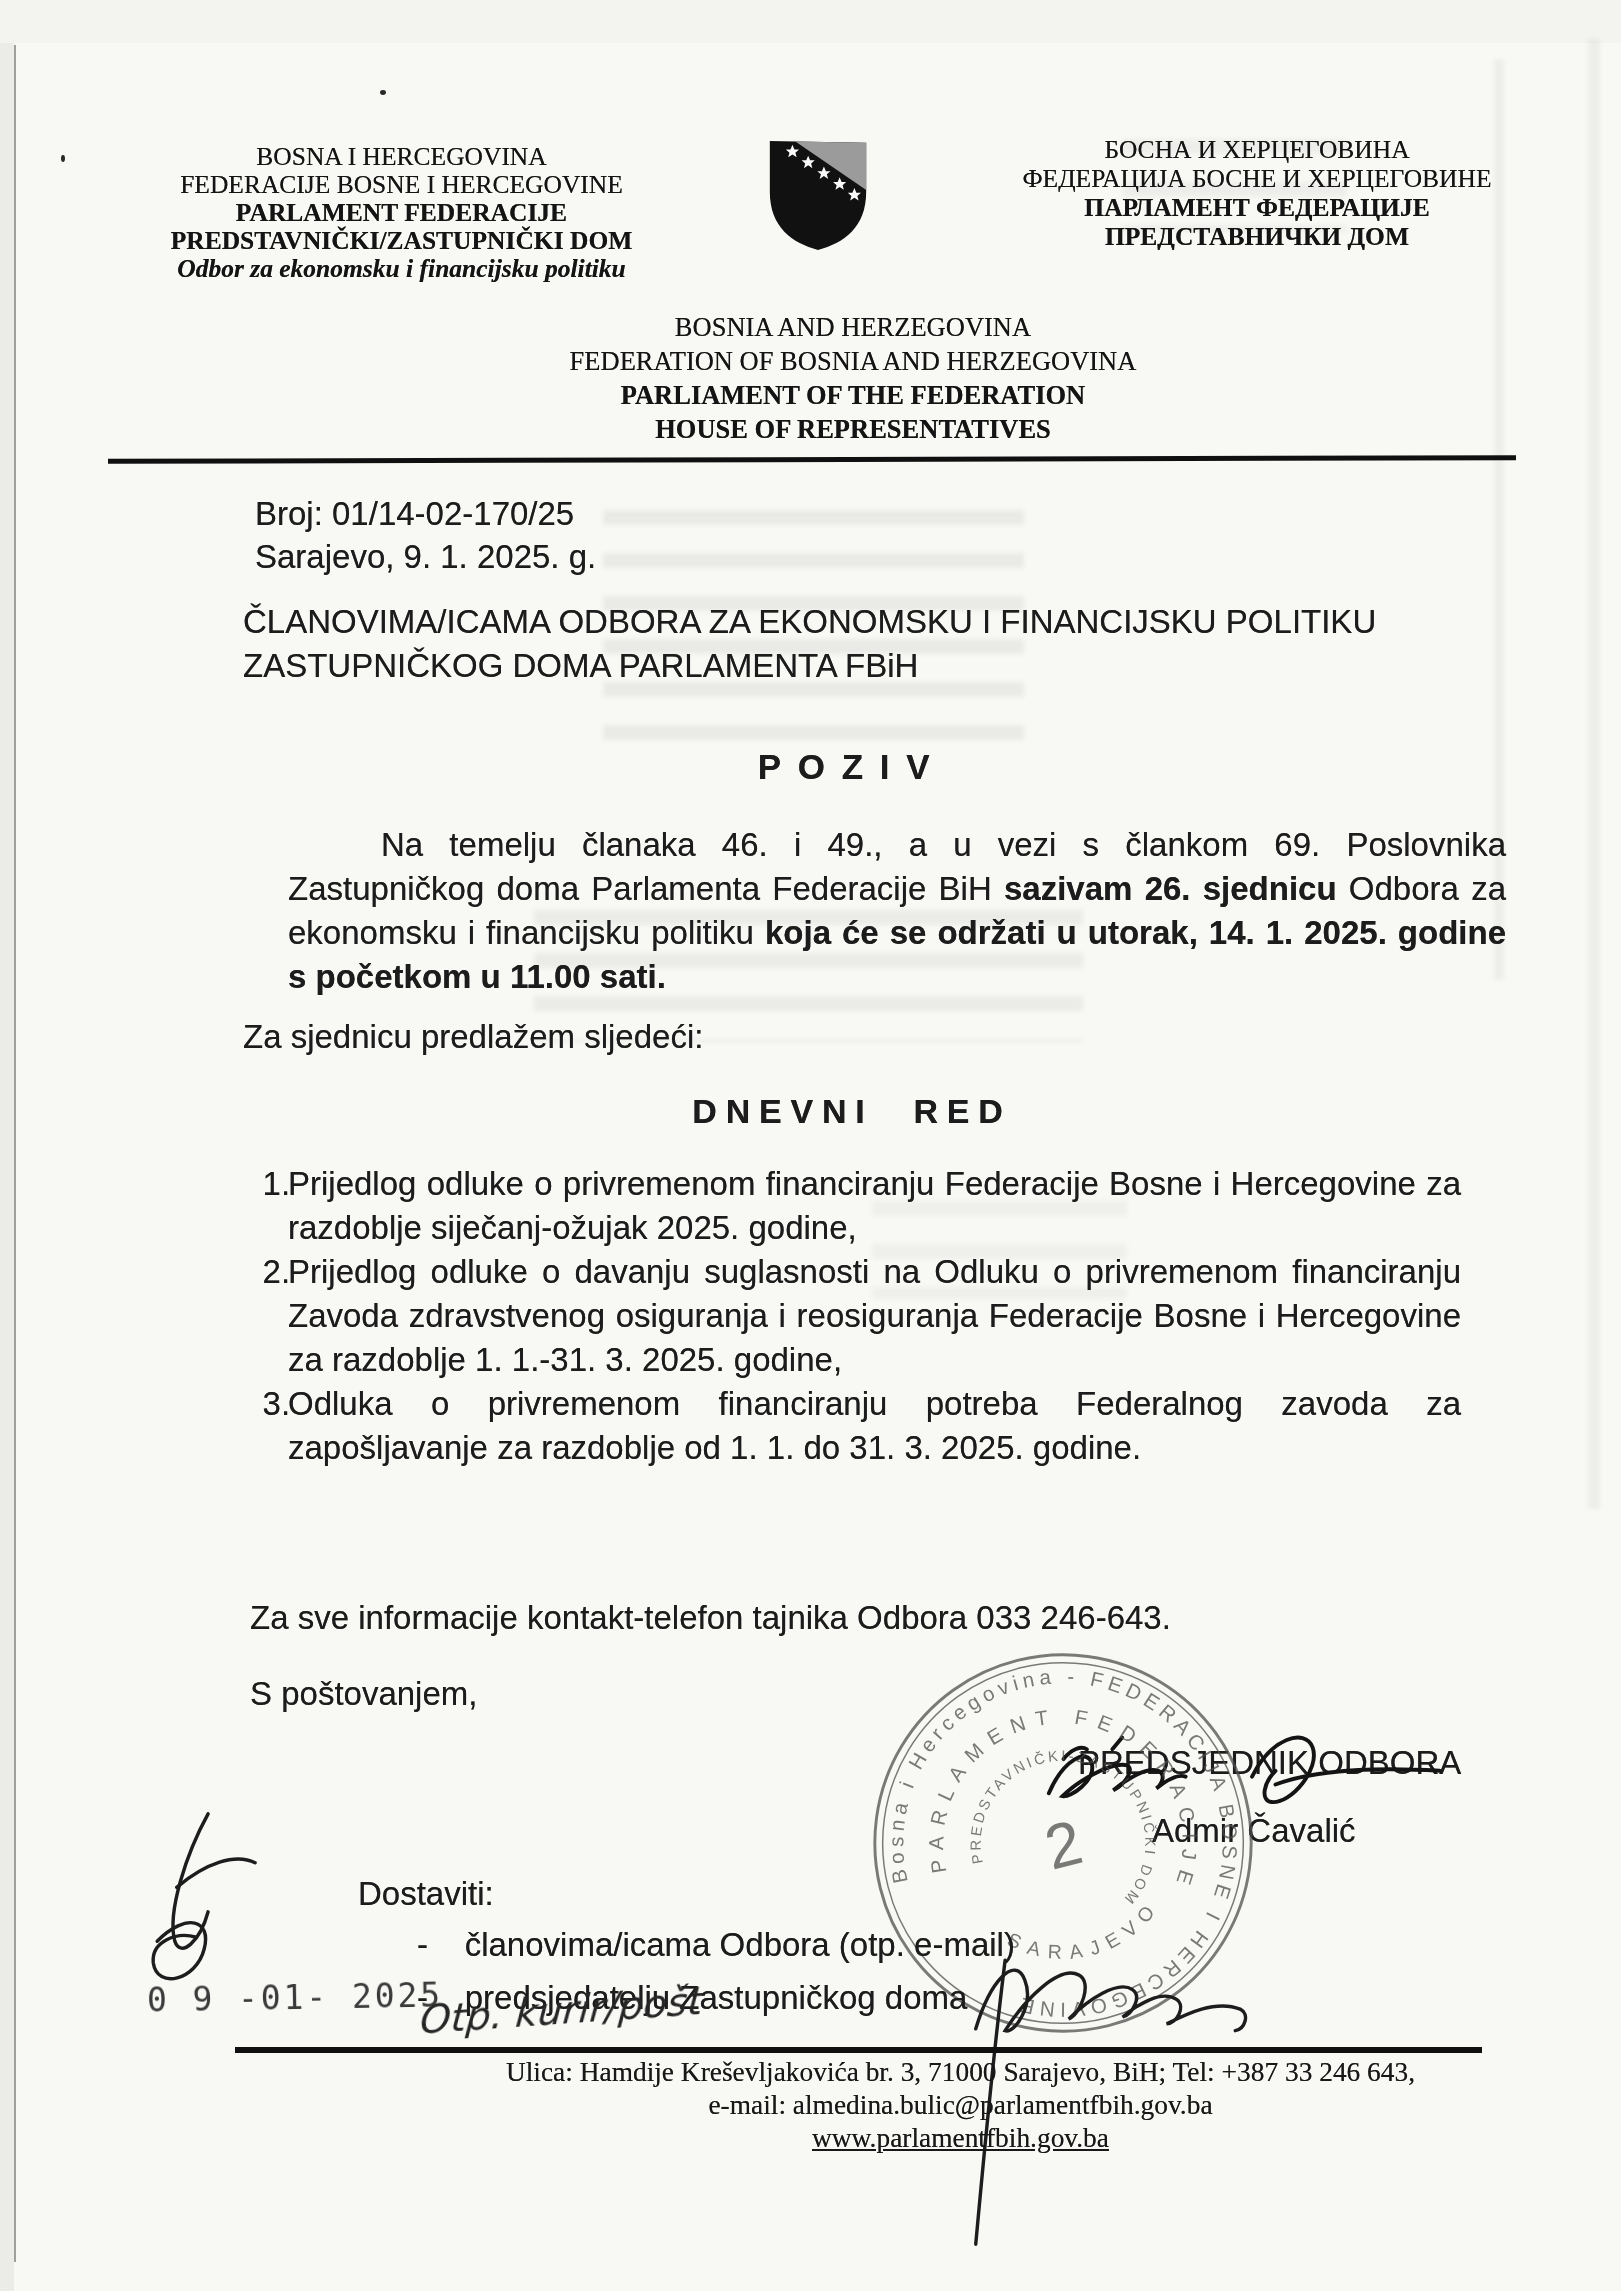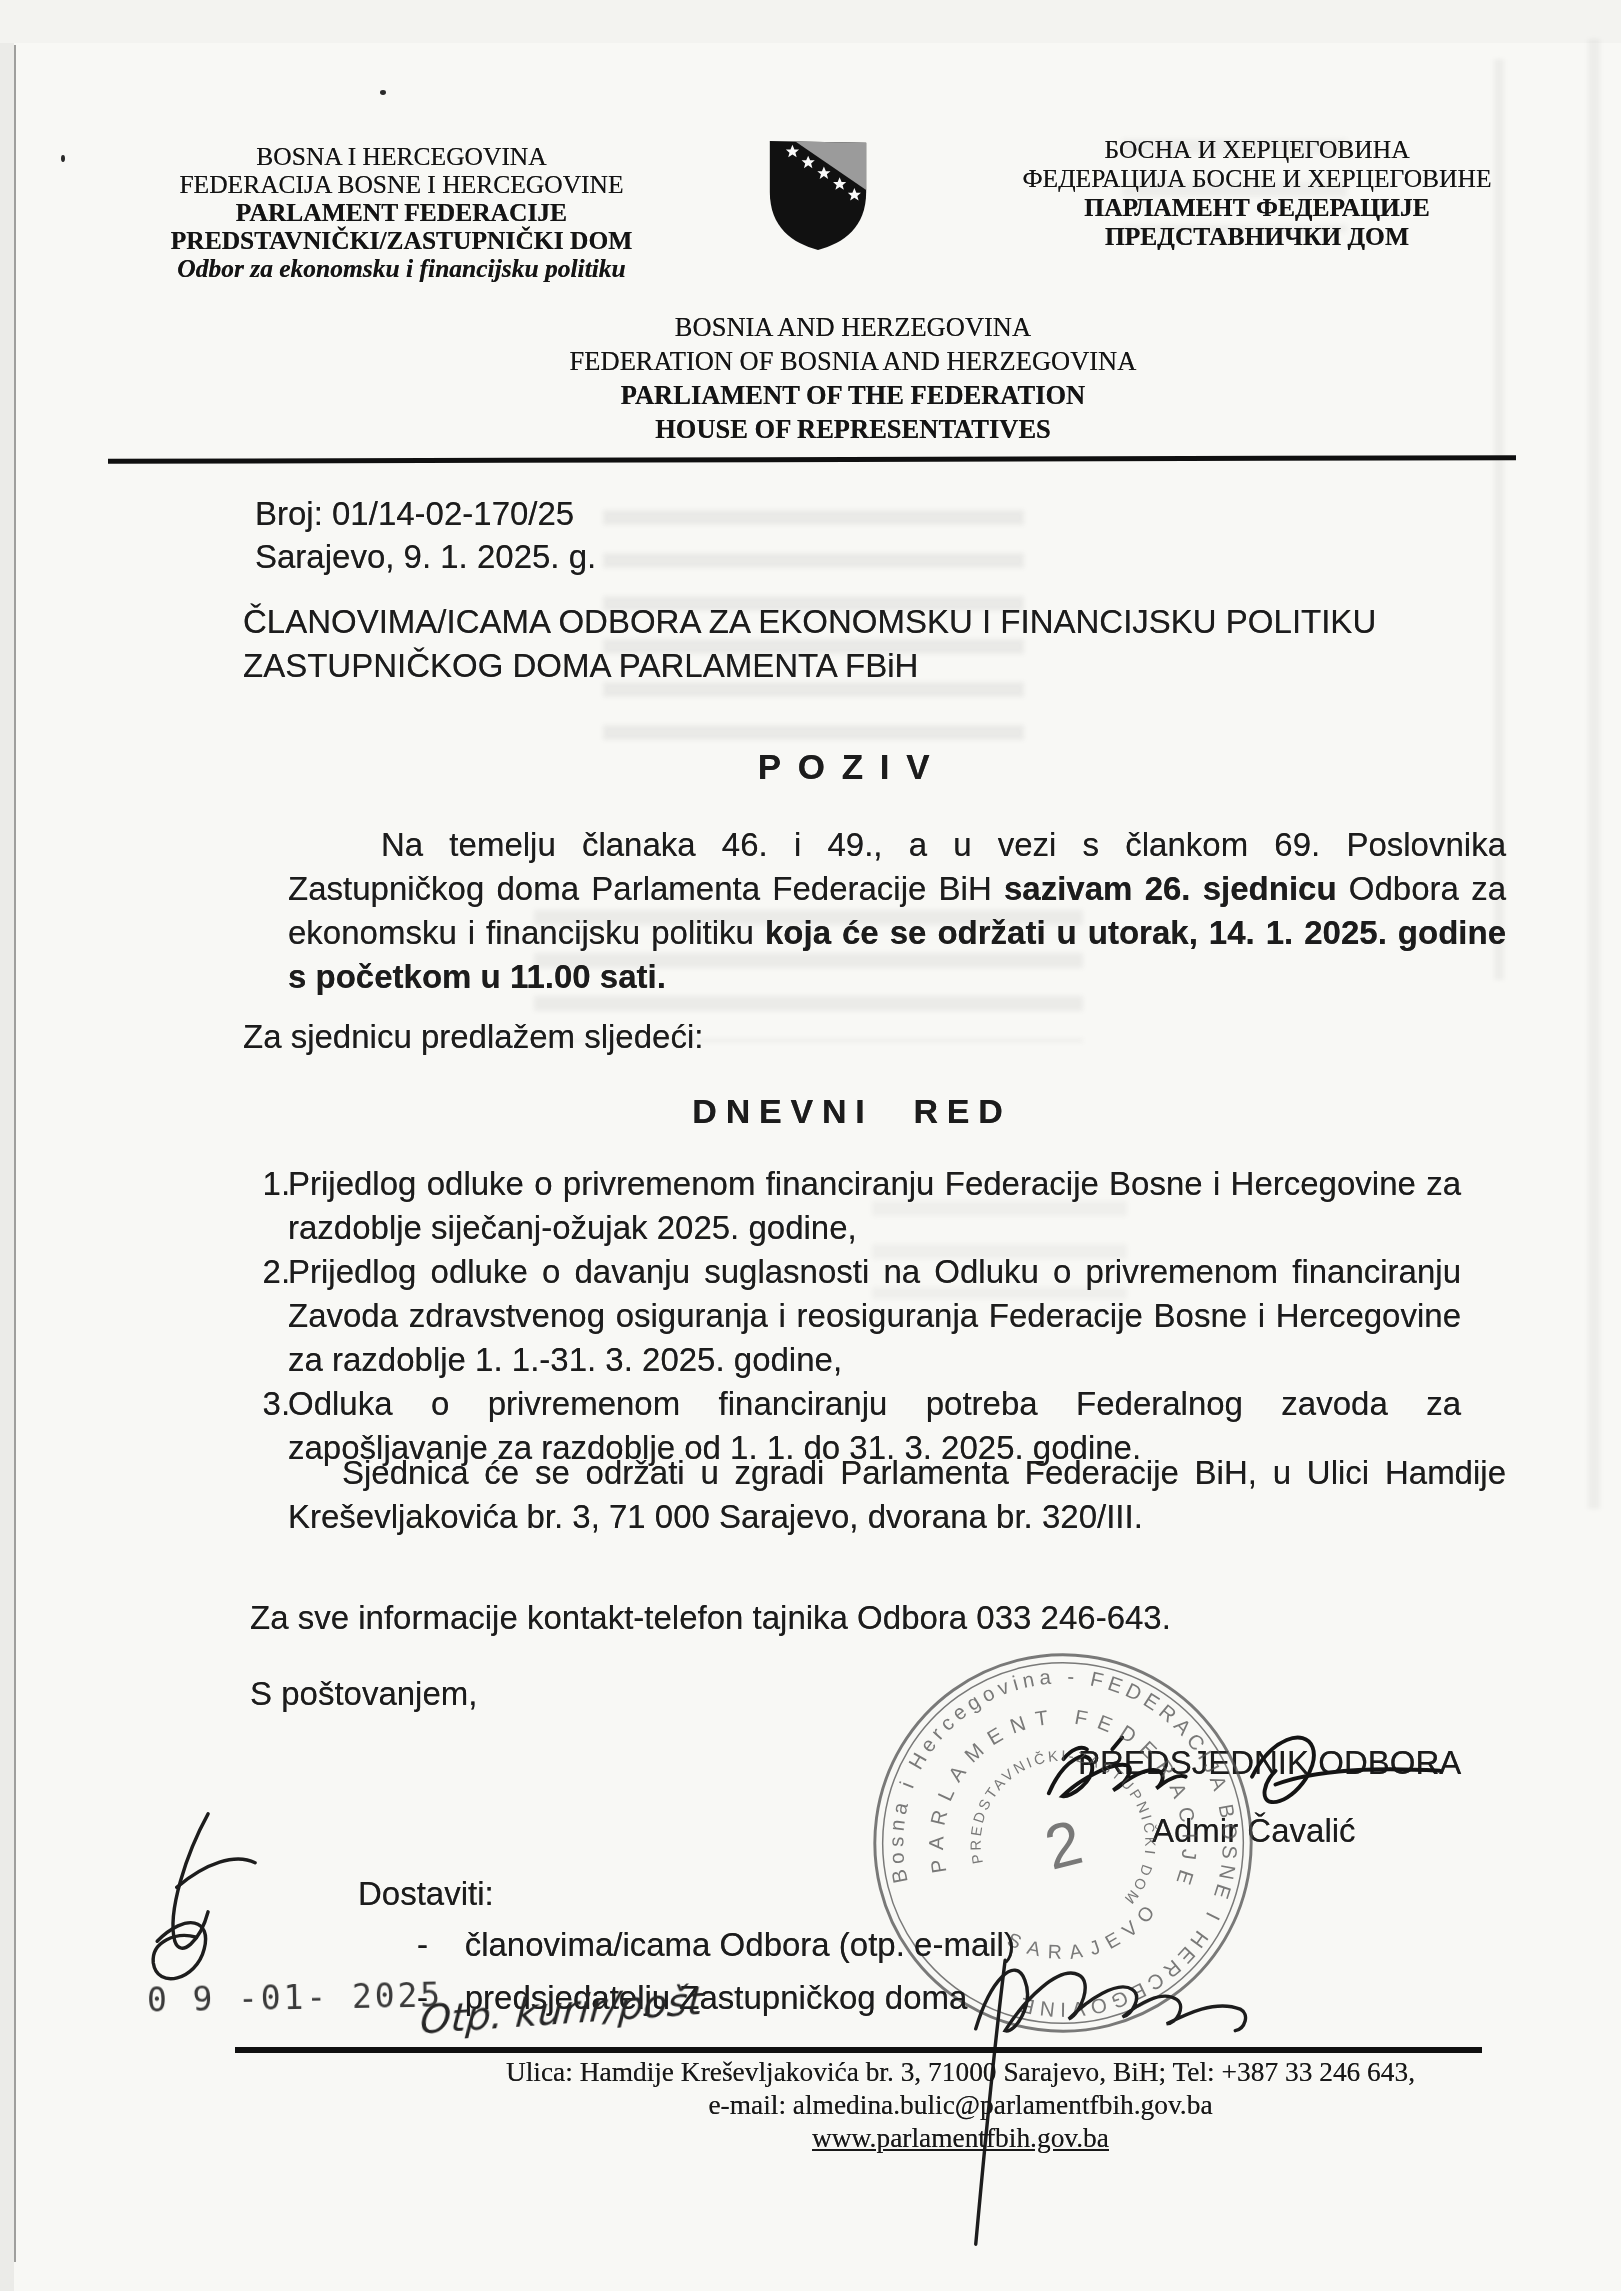--- a/index.html
+++ b/index.html
@@ -62,21 +62,21 @@
   <div class="speck" style="left:380px;top:90px;width:5.9px;height:4.9px;"></div>
   <div class="speck" style="left:61px;top:155px;width:3.9px;height:6.9px;"></div>
 
   <div class="ghost" style="left:603px;top:510px;width:421px;height:245px;opacity:.55;"></div>
   <div class="ghost" style="left:534px;top:910px;width:549px;height:132px;opacity:.5;"></div>
   <div class="ghost" style="left:1122px;top:139px;width:225px;height:93px;opacity:.4;"></div>
   <div class="ghost" style="left:872px;top:1201px;width:255px;height:98px;opacity:.35;"></div>
 
   <div class="abs serif hdr center scan" style="left:127px;top:143px;width:549px;">
     <div>BOSNA I HERCEGOVINA</div>
-    <div>FEDERACIJA BOSNE I HERCEGOVINE</div>
+    <div>FEDERACIJE BOSNE I HERCEGOVINE</div>
     <div class="b">PARLAMENT FEDERACIJE</div>
     <div class="b">PREDSTAVNIČKI/ZASTUPNIČKI DOM</div>
     <div class="b i">Odbor za ekonomsku i financijsku politiku</div>
   </div>
 
   <div class="abs" style="left:760px;top:133px;">
     <svg width="116" height="120" viewBox="0 0 118 122">
       <path d="M10,8 L108,10 L108,60 C108,96 85,112 59,119 C33,112 10,96 10,60 Z" fill="#111"></path>
       <path d="M36,8.6 L108,10 L108,58 Z" fill="#9b9b9b"></path>
       <g fill="#fafafa">
@@ -141,21 +141,20 @@
     <li>
       <span class="num">2.</span>
       <span>Prijedlog odluke o davanju suglasnosti na Odluku o privremenom financiranju Zavoda zdravstvenog osiguranja i reosiguranja Federacije Bosne i Hercegovine za razdoblje 1. 1.-31. 3. 2025. godine,</span>
     </li>
     <li>
       <span class="num">3.</span>
       <span>Odluka o privremenom financiranju potreba Federalnog zavoda za zapošljavanje za razdoblje od 1. 1. do 31. 3. 2025. godine.</span>
     </li>
   </ol>
 
-  <div class="abs body-txt jst scan" style="left:243px;top:1451px;width:1218px;text-indent:54px;">Sjednica će se održati u zgradi Parlamenta Federacije BiH, u Ulici Hamdije Kreševljakovića br. 3, 71 000 Sarajevo, dvorana br. 320/III.</div>
 
   <div class="abs body-txt scan" style="left:250px;top:1596px;">Za sve informacije kontakt-telefon tajnika Odbora 033 246-643.</div>
 
   <div class="abs body-txt scan" style="left:250px;top:1672px;">S poštovanjem,</div>
 
   <div class="abs body-txt scan" style="left:1078px;top:1698px;margin-top:43px;">PREDSJEDNIK ODBORA</div>
   <div class="abs body-txt scan" style="left:1152px;top:1809px;">Admir Čavalić</div>
 
   <div class="abs" style="left:1019px;top:1720px;">
     <svg width="470" height="127" viewBox="0 0 480 130" fill="none" stroke="#141414" stroke-width="4" stroke-linecap="round">

